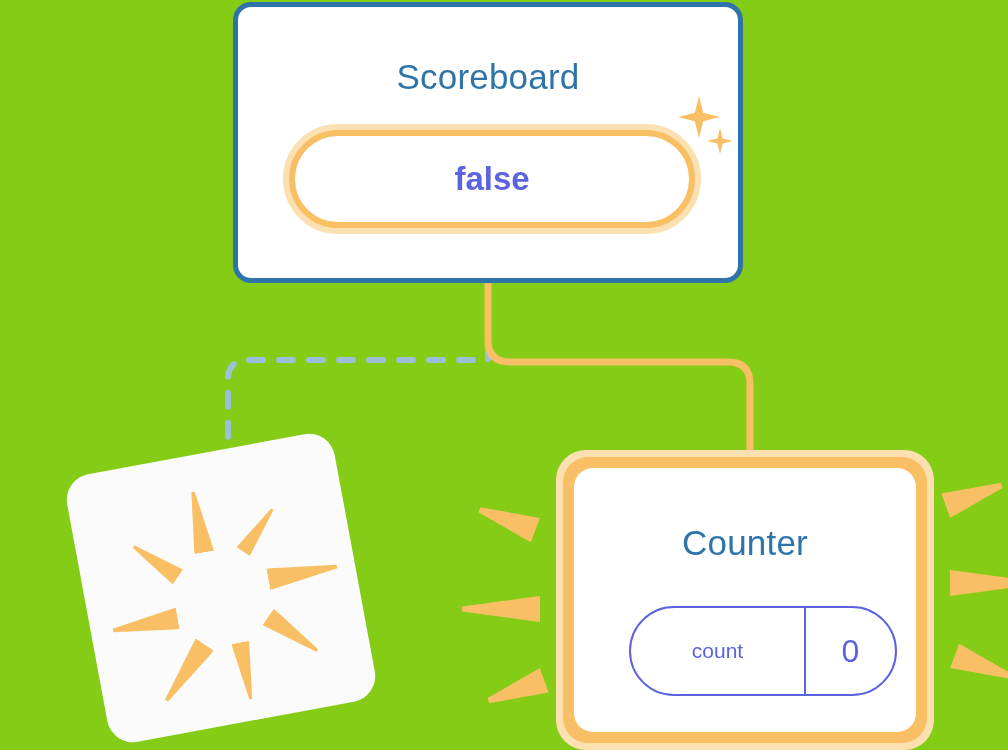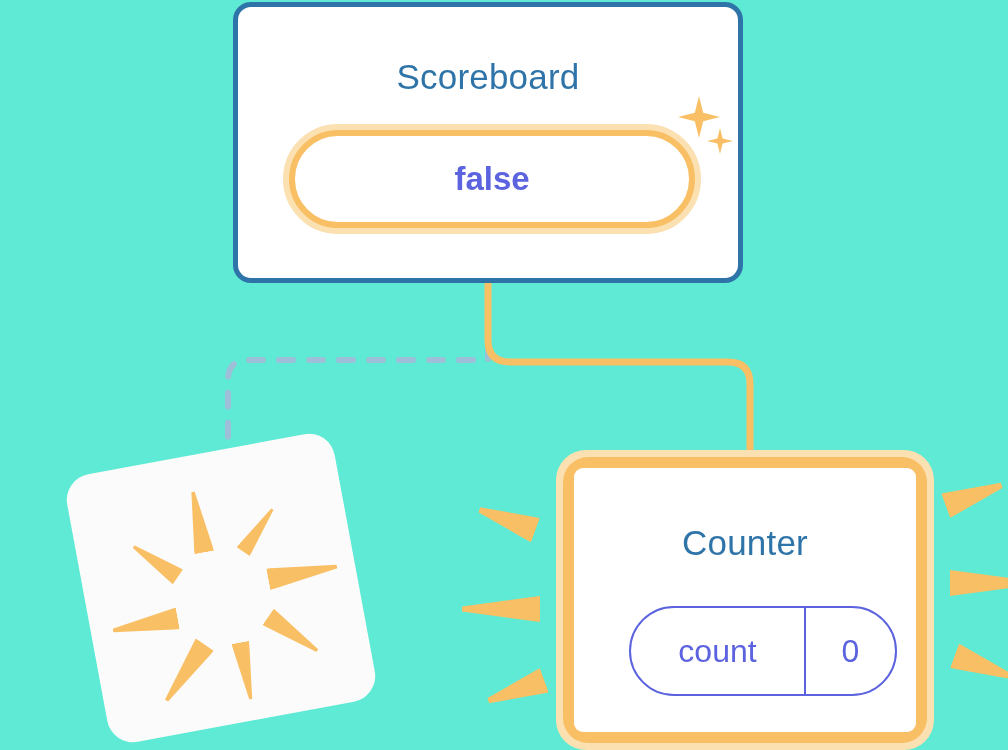--- a/index.html
+++ b/index.html
@@ -4,21 +4,21 @@
 <style>
   html, body {
     margin: 0;
     padding: 0;
     background: #4d666f;
   }
   #stage {
     position: relative;
     width: 1008px;
     height: 750px;
-    background: #5eead4;
+    background: #84cc16;
     overflow: hidden;
     font-family: "Liberation Sans", sans-serif;
   }
 
   
   .scoreboard-card {
     position: absolute;
     left: 233px;
     top: 2px;
     width: 510px;
@@ -127,21 +127,21 @@
     height: calc(100% - 14px);
     background: #f9bf64;
     border-radius: 25px;
   }
   .counter-inner {
     position: absolute;
     left: 18px; top: 18px;
     width: calc(100% - 36px);
     height: calc(100% - 36px);
     background: #ffffff;
-    border-radius: 9px;
+    border-radius: 19px;
   }
   .counter-card .card-title {
     top: 55px;
   }
   .pill-blue {
     position: absolute;
     left: 55px;
     top: 138px;
     width: 268px;
     height: 90px;
@@ -152,21 +152,21 @@
     display: flex;
     align-items: stretch;
     overflow: hidden;
   }
   .pill-blue .pill-key {
     flex: 0 0 175px;
     display: flex;
     align-items: center;
     justify-content: center;
     color: #5c63de;
-    font-size: 32px;
+    font-size: 21px;
     border-right: 2px solid #5c63de;
     box-sizing: border-box;
   }
   .pill-blue .pill-val {
     flex: 1 1 auto;
     display: flex;
     align-items: center;
     justify-content: center;
     color: #5c63de;
     font-size: 32px;

